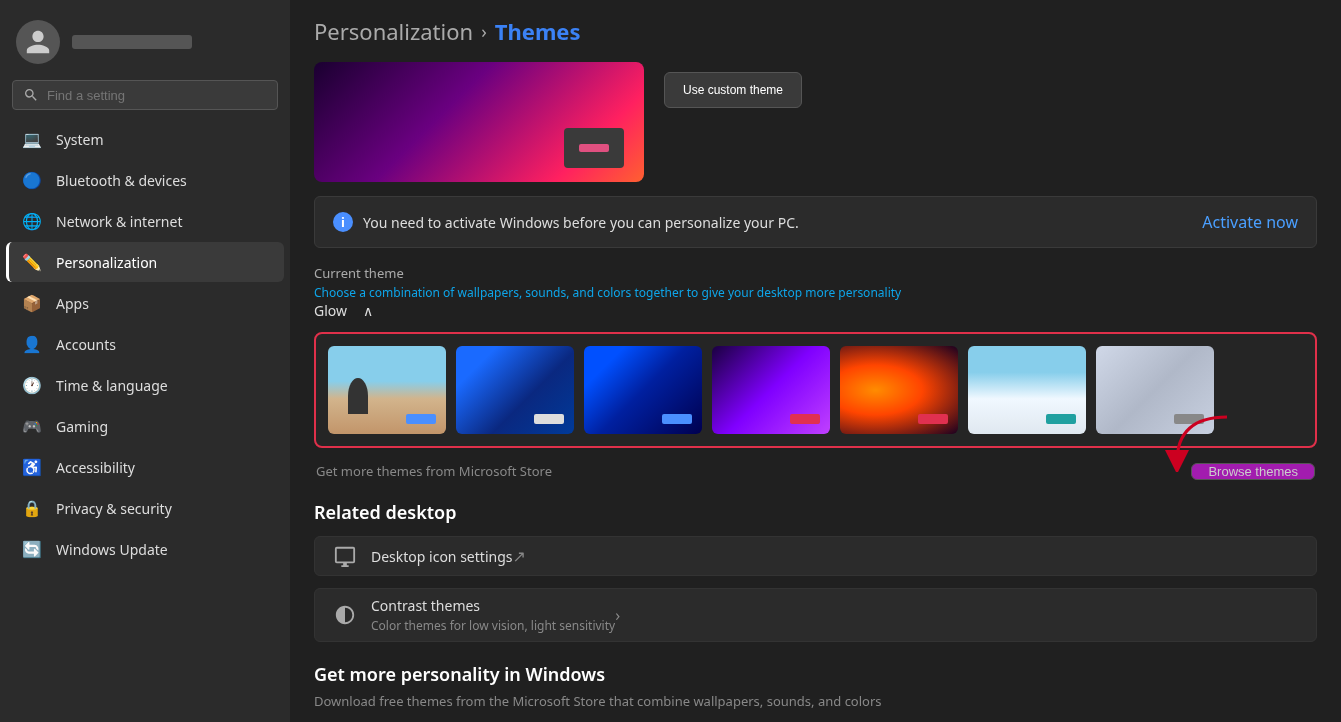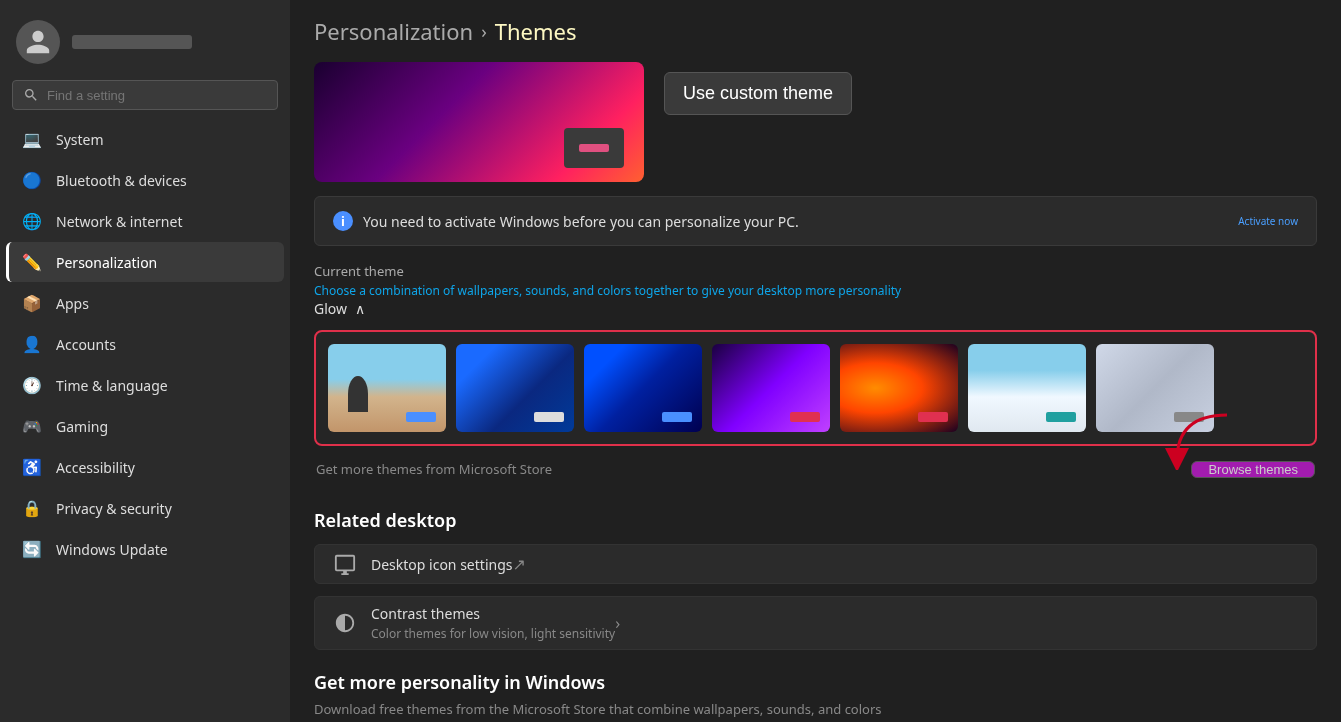--- a/index.html
+++ b/index.html
@@ -112,21 +112,21 @@
       margin-bottom: 16px;
     }
     .breadcrumb {
       display: flex;
       align-items: center;
       gap: 8px;
       font-size: 22px;
     }
     .breadcrumb .parent { color: #aaa; font-weight: 400; }
     .breadcrumb .sep { color: #aaa; font-size: 18px; }
-    .breadcrumb .current { color: #fef9c3; font-weight: 400; }
+    .breadcrumb .current { color: #3b82f6; font-weight: 700; }
 
     
     .top-preview {
       display: flex;
       align-items: flex-start;
       gap: 20px;
       margin-bottom: 14px;
     }
     .preview-thumb {
       width: 330px;
@@ -156,21 +156,21 @@
       background: #e05080;
       border-radius: 2px;
     }
 
     .use-custom-btn {
       background: #3a3a3a;
       border: 1px solid #555;
       color: #fff;
       padding: 10px 18px;
       border-radius: 6px;
-      font-size: 18px;
+      font-size: 12px;
       cursor: pointer;
       align-self: flex-start;
       margin-top: 10px;
     }
 
     
     .activation-banner {
       background: #2b2b2b;
       border-radius: 6px;
       padding: 14px 18px;
@@ -192,36 +192,36 @@
       background: #4a8fff;
       display: flex;
       align-items: center;
       justify-content: center;
       font-size: 13px;
       font-weight: bold;
       color: #fff;
       flex-shrink: 0;
     }
     .activation-text { font-size: 14px; color: #ddd; }
-    .activate-link { color: #4a9fff; font-size: 10px; cursor: pointer; text-decoration: none; }
+    .activate-link { color: #4a9fff; font-size: 16px; cursor: pointer; text-decoration: none; }
 
     
     .section-header {
       display: flex;
       align-items: flex-start;
       justify-content: space-between;
       margin-bottom: 12px;
       flex-direction: column;
     }
     .section-title { font-size: 13px; color: #aaa; }
     .section-desc { font-size: 12px; color: #0ea5e9; margin-top: 2px; }
     .section-right {
       display: flex;
       align-items: center;
-      gap: 8px;
+      gap: 16px;
       color: #ddd;
       font-size: 14px;
       cursor: pointer;
     }
     .chevron-up { font-size: 14px; }
 
     
     .themes-grid-container {
       border: 2px solid #e0304a;
       border-radius: 8px;
@@ -290,21 +290,21 @@
       height: 36px;
       background: #333;
       border-radius: 50% 50% 0 0;
     }
 
     
     .more-themes-row {
       display: flex;
       align-items: center;
       justify-content: space-between;
-      margin-bottom: 30px;
+      margin-bottom: 20px;
       padding: 0 2px;
     }
     .more-themes-text { font-size: 13px; color: #888; }
     .browse-themes-btn {
       background: #a21caf;
       border: 1px solid #555;
       color: #ccc;
       padding: 0 16px;
       border-radius: 6px;
       font-size: 13px;

